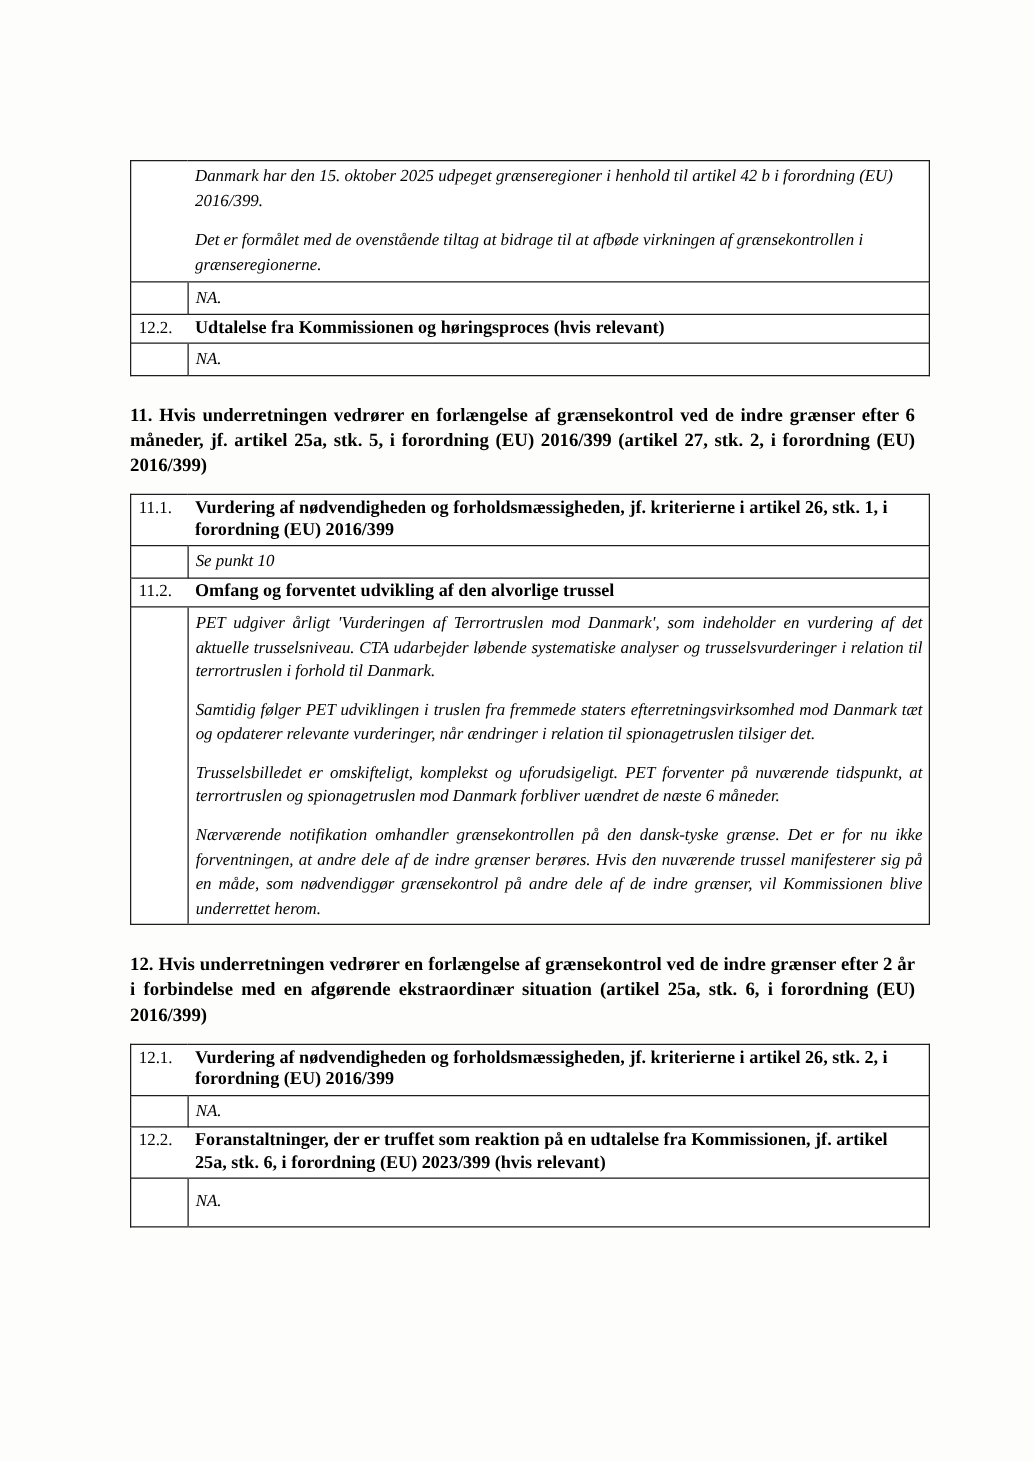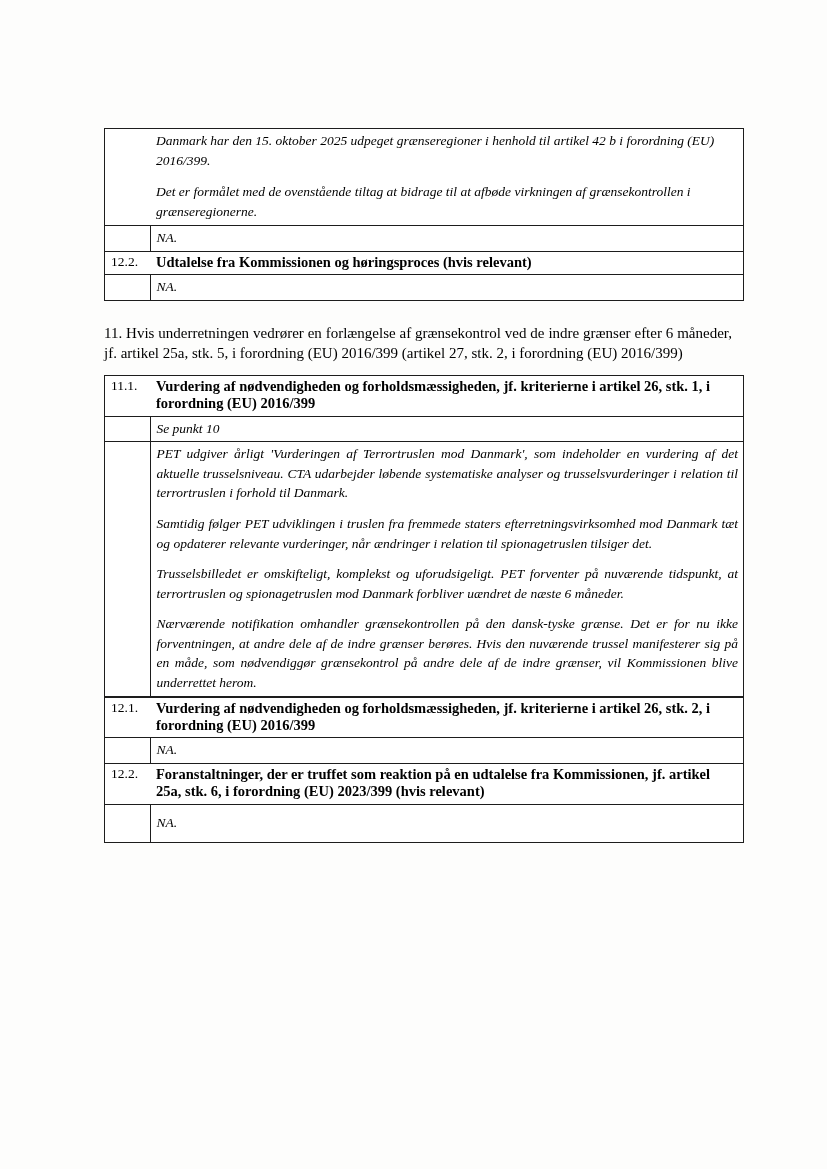--- a/index.html
+++ b/index.html
@@ -65,21 +65,21 @@
     line-height: 1.45;
     padding-top: 3px;
     padding-bottom: 3px;
   }
 
   .ans p { margin: 0 0 11px 0; }
   .ans p:last-child { margin-bottom: 0; }
 
   
   .section-head {
-    font-weight: normal;
+    font-weight: bold;
     font-size: 15px;
     line-height: 1.35;
     text-align: justify;
     margin: 22px 12px 12px 0;
   }
 
   
   .intro-row p {
     margin: 0 0 10px 0;
   }
@@ -123,31 +123,36 @@
       <tbody>
           <tr>
         <td class="num">11.1.</td>
         <td class="hdr">Vurdering af nødvendigheden og forholdsmæssigheden, jf. kriterierne i artikel 26, stk. 1, i forordning (EU) 2016/399</td>
       </tr>
       <tr>
         <td class="num" style="border-bottom:none;"></td>
         <td class="ans">Se punkt 10</td>
       </tr>
       <tr>
+        <td class="num">11.2.</td>
+        <td class="hdr">Omfang og forventet udvikling af den alvorlige trussel</td>
+      </tr>
+      <tr>
         <td class="num"></td>
         <td class="ans" style="text-align:justify;">
           <p>PET udgiver årligt 'Vurderingen af Terrortruslen mod Danmark', som indeholder en vurdering af det aktuelle trusselsniveau. CTA udarbejder løbende systematiske analyser og trusselsvurderinger i relation til terrortruslen i forhold til Danmark.</p>
           <p>Samtidig følger PET udviklingen i truslen fra fremmede staters efterretningsvirksomhed mod Danmark tæt og opdaterer relevante vurderinger, når ændringer i relation til spionagetruslen tilsiger det.</p>
           <p>Trusselsbilledet er omskifteligt, komplekst og uforudsigeligt. PET forventer på nuværende tidspunkt, at terrortruslen og spionagetruslen mod Danmark forbliver uændret de næste 6 måneder.</p>
           <p>Nærværende notifikation omhandler grænsekontrollen på den dansk-tyske grænse. Det er for nu ikke forventningen, at andre dele af de indre grænser berøres. Hvis den nuværende trussel manifesterer sig på en måde, som nødvendiggør grænsekontrol på andre dele af de indre grænser, vil Kommissionen blive underrettet herom.</p>
         </td>
       </tr>
     </tbody>
       </table>
 
+    <div class="section-head">12. Hvis underretningen vedrører en forlængelse af grænsekontrol ved de indre grænser efter 2 år i forbindelse med en afgørende ekstraordinær situation (artikel 25a, stk. 6, i forordning (EU) 2016/399)</div>
 
     <table class="tbl">
       <tbody>
           <tr>
         <td class="num">12.1.</td>
         <td class="hdr">Vurdering af nødvendigheden og forholdsmæssigheden, jf. kriterierne i artikel 26, stk. 2, i forordning (EU) 2016/399</td>
       </tr>
       <tr>
         <td class="num" style="border-bottom:none;"></td>
         <td class="ans">NA.</td>

